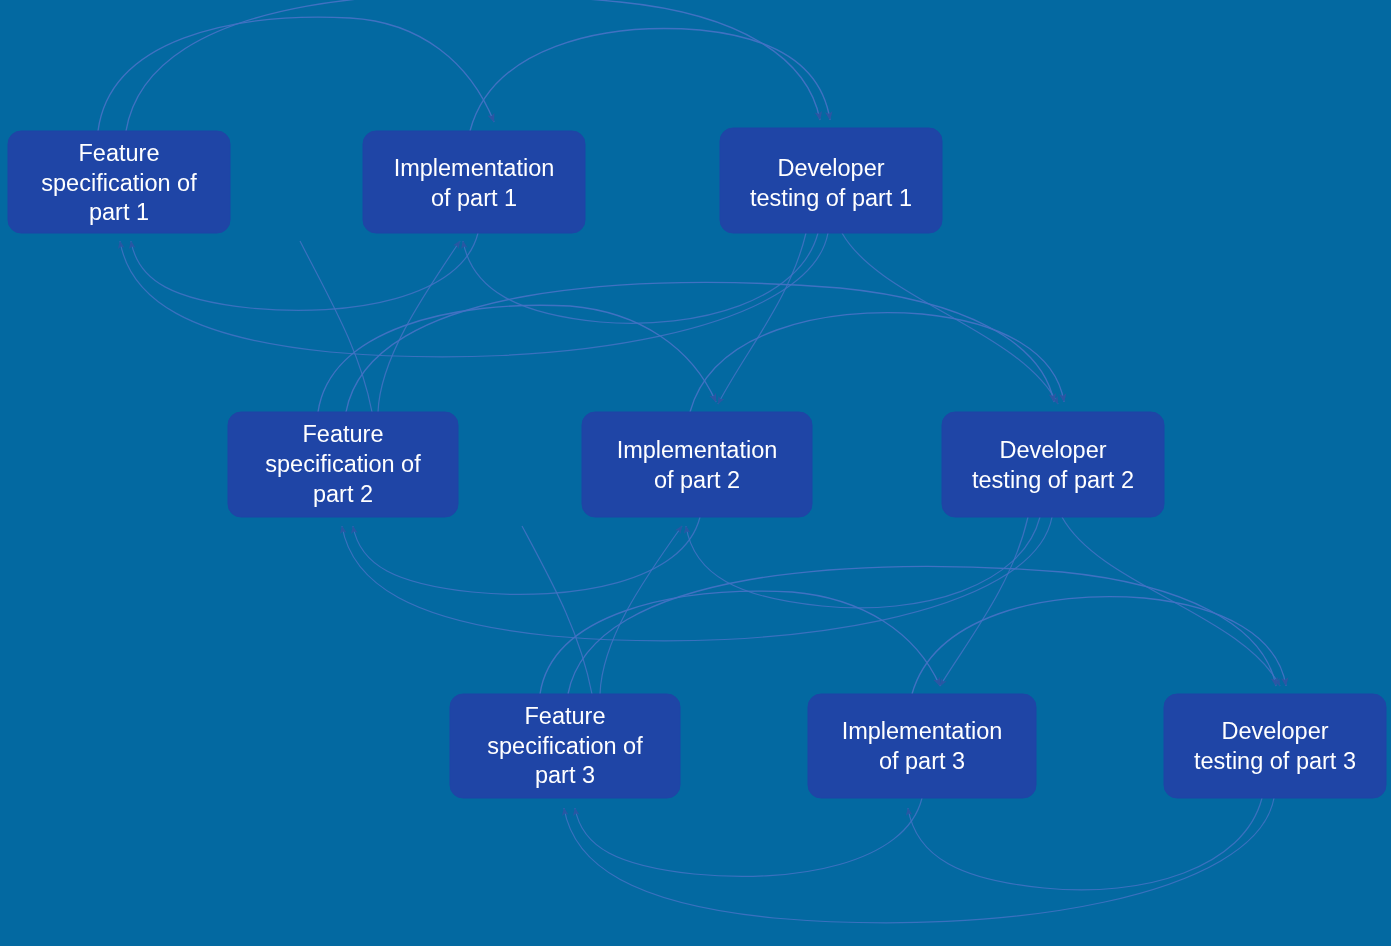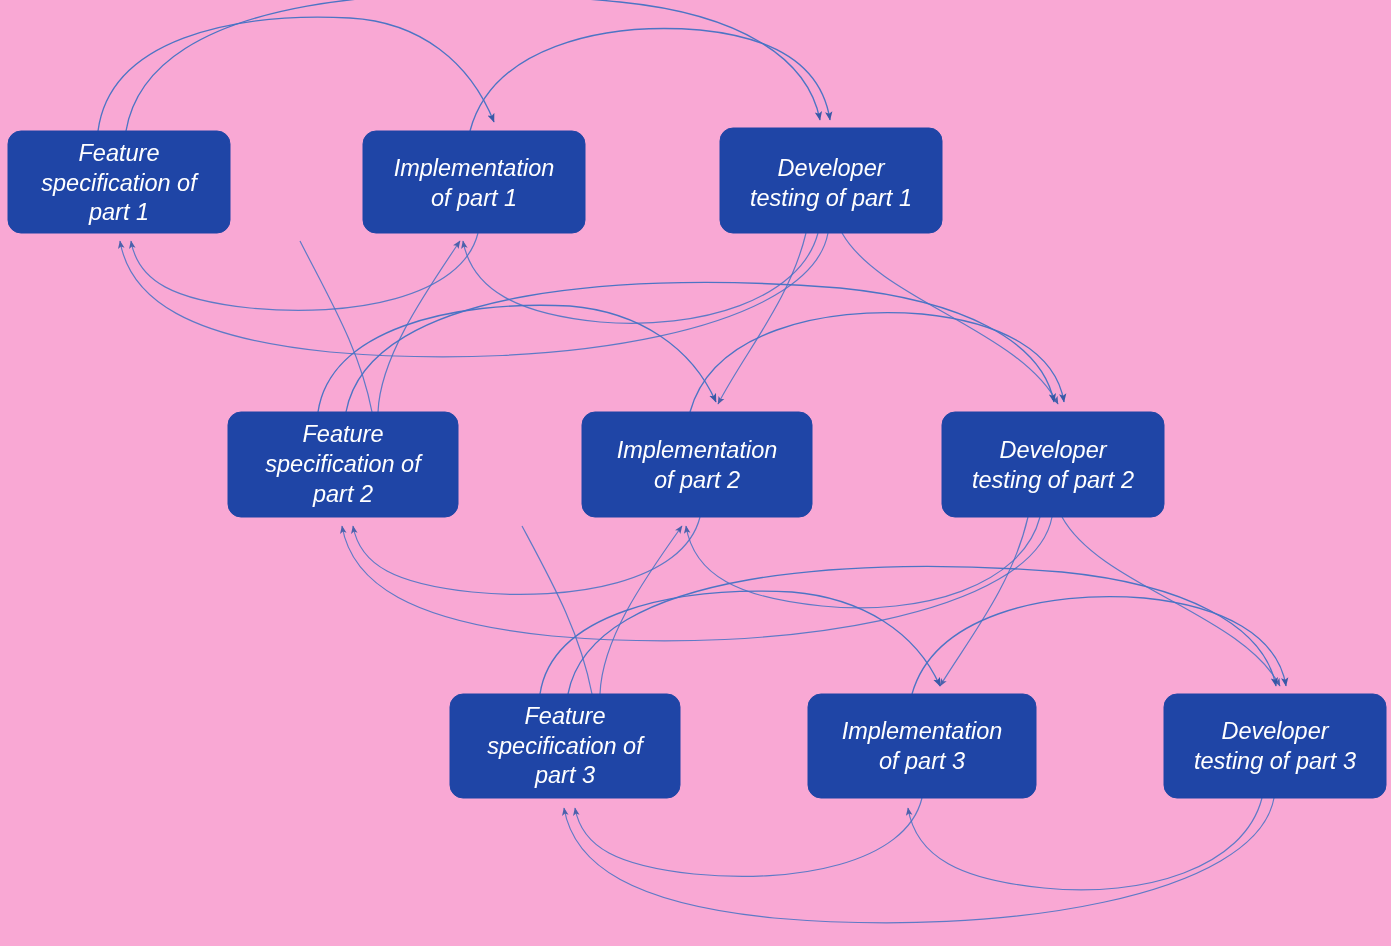--- a/index.html
+++ b/index.html
@@ -11,22 +11,21 @@
   body {
     width: 1391px;
     height: 946px;
     font-family: "Liberation Sans", sans-serif;
     overflow: hidden;
   }
   #diagram-root {
     position: relative;
     width: 1391px;
     height: 946px;
-    background: #f9a8d4;
-    font-style: italic;
+    background: #0369a1;
   }
   svg#diagram-svg {
     position: absolute;
     left: 0;
     top: 0;
     width: 1391px;
     height: 946px;
     display: block;
   }
   .edge {

